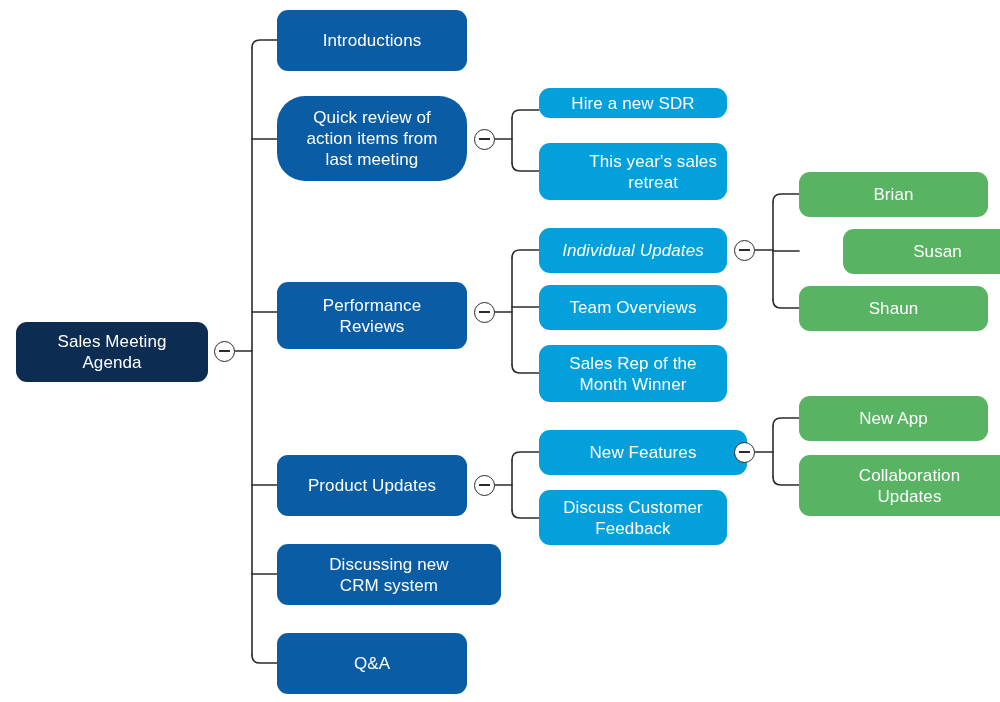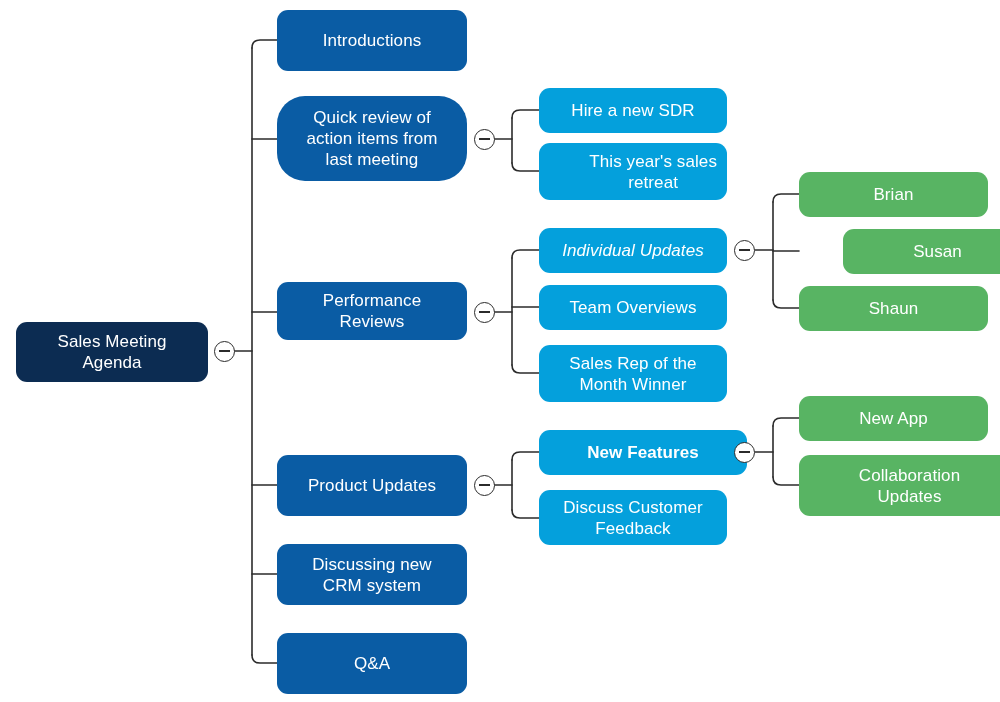--- a/index.html
+++ b/index.html
@@ -110,40 +110,40 @@
     </svg>
   <div id="nodes-layer">
       <div class="node lvl-root" style="left: 16px; top: 322px; width: 192px; height: 60px;"><span>Sales Meeting
 Agenda</span></div>
       <div class="toggle" title="" style="left: 213.5px; top: 340.5px;"></div>
       <div class="node lvl-1" style="left: 277px; top: 10px; width: 190px; height: 61px;"><span>Introductions</span></div>
       <div class="node lvl-1" style="left: 277px; top: 96px; width: 190px; height: 85px; border-radius: 28px;"><span>Quick review of
 action items from
 last meeting</span></div>
       <div class="toggle" title="" style="left: 473.5px; top: 128.5px;"></div>
-      <div class="node lvl-2" style="left: 539px; top: 88px; width: 188px; height: 45px;"><span>Hire a new SDR</span></div>
+      <div class="node lvl-2" style="left: 539px; top: 88px; width: 188px; height: 30px;"><span>Hire a new SDR</span></div>
       <div class="node lvl-2" style="left: 539px; top: 143px; width: 188px; height: 57px; justify-content: flex-end;"><span>This year's sales
 retreat</span></div>
-      <div class="node lvl-1" style="left: 277px; top: 282px; width: 190px; height: 58px;"><span>Performance
+      <div class="node lvl-1" style="left: 277px; top: 282px; width: 190px; height: 67px;"><span>Performance
 Reviews</span></div>
       <div class="toggle" title="" style="left: 473.5px; top: 301.5px;"></div>
       <div class="node lvl-2" style="left: 539px; top: 228px; width: 188px; height: 45px; font-style: italic;"><span>Individual Updates</span></div>
       <div class="toggle" title="" style="left: 733.5px; top: 239.5px;"></div>
       <div class="node lvl-2" style="left: 539px; top: 285px; width: 188px; height: 45px;"><span>Team Overviews</span></div>
       <div class="node lvl-2" style="left: 539px; top: 345px; width: 188px; height: 57px;"><span>Sales Rep of the
 Month Winner</span></div>
       <div class="node lvl-3" style="left: 799px; top: 172px; width: 189px; height: 45px;"><span>Brian</span></div>
       <div class="node lvl-3" style="left: 799px; top: 229px; width: 189px; height: 45px; margin-left: 44px;"><span>Susan</span></div>
       <div class="node lvl-3" style="left: 799px; top: 286px; width: 189px; height: 45px;"><span>Shaun</span></div>
       <div class="node lvl-1" style="left: 277px; top: 455px; width: 190px; height: 61px;"><span>Product Updates</span></div>
       <div class="toggle" title="" style="left: 473.5px; top: 474.5px;"></div>
-      <div class="node lvl-2" style="left: 539px; top: 430px; width: 208px; height: 45px; font-weight: bold;"><span>New Features</span></div>
+      <div class="node lvl-2" style="left: 539px; top: 430px; width: 208px; height: 45px;"><span>New Features</span></div>
       <div class="toggle" title="" style="left: 733.5px; top: 441.5px;"></div>
       <div class="node lvl-2" style="left: 539px; top: 490px; width: 188px; height: 55px;"><span>Discuss Customer
 Feedback</span></div>
       <div class="node lvl-3" style="left: 799px; top: 396px; width: 189px; height: 45px;"><span>New App</span></div>
       <div class="node lvl-3" style="left: 799px; top: 455px; width: 221px; height: 61px;"><span>Collaboration
 Updates</span></div>
-      <div class="node lvl-1" style="left: 277px; top: 544px; width: 190px; height: 61px;"><span>Discussing new
+      <div class="node lvl-1" style="left: 277px; top: 544px; width: 224px; height: 61px;"><span>Discussing new
 CRM system</span></div>
       <div class="node lvl-1" style="left: 277px; top: 633px; width: 190px; height: 61px;"><span>Q&amp;A</span></div>
     </div>
 </div>
 
 </body></html>

